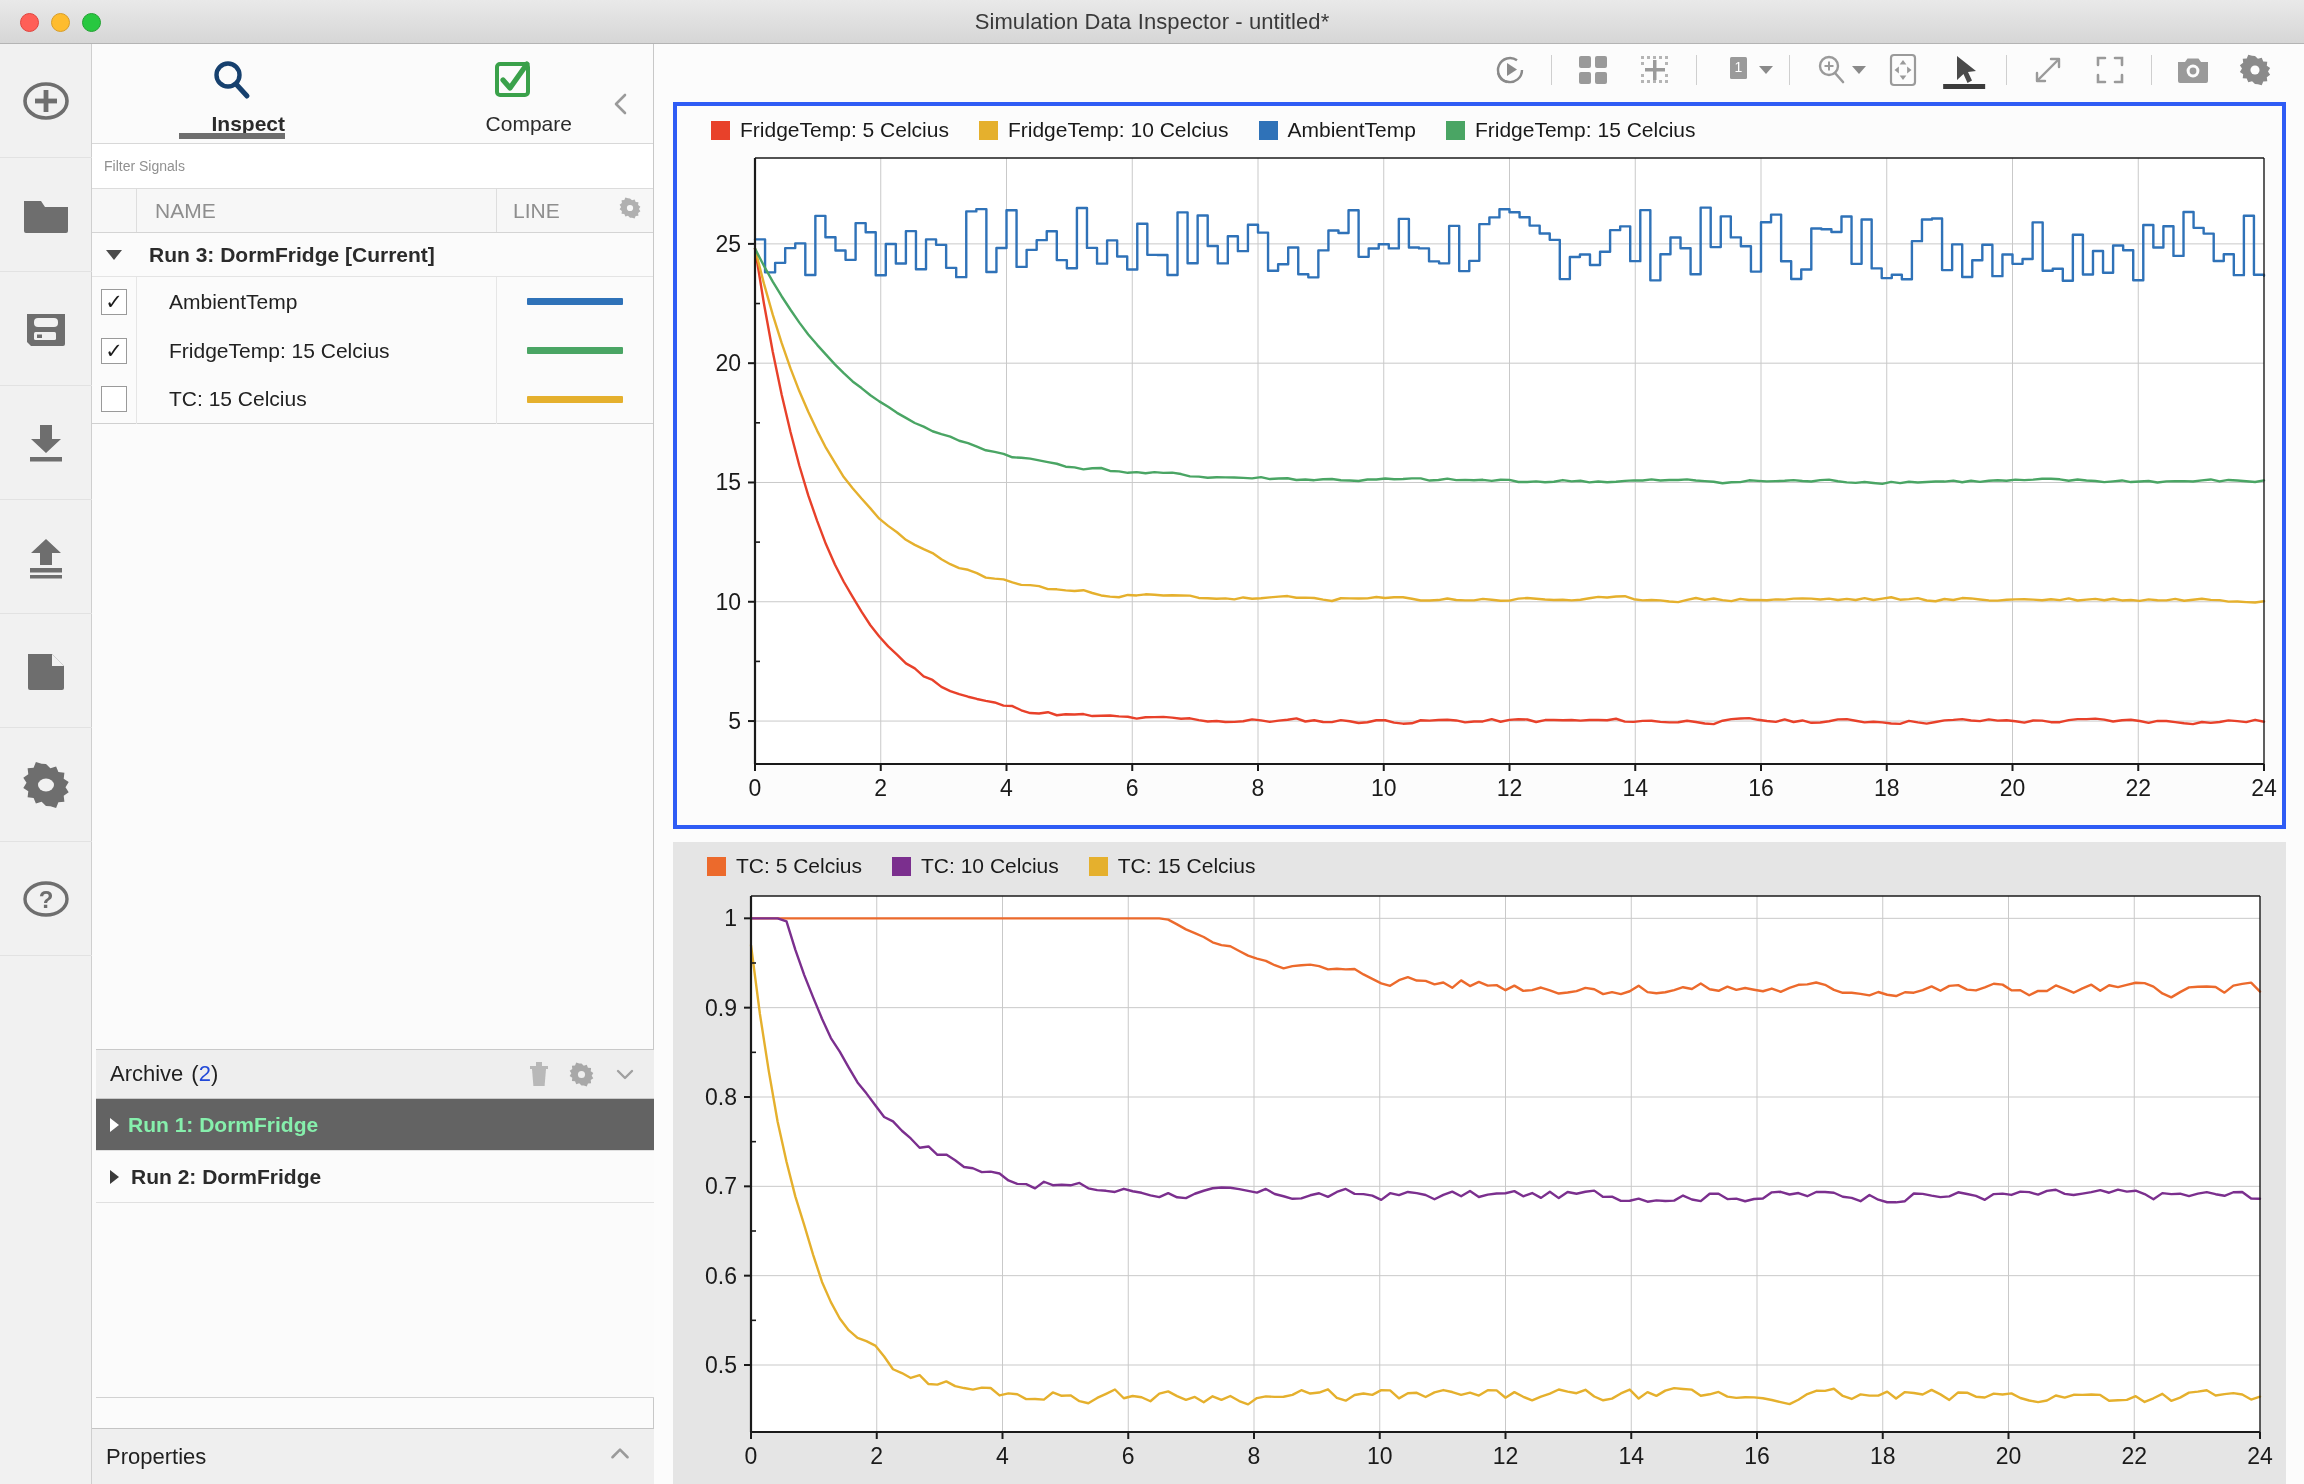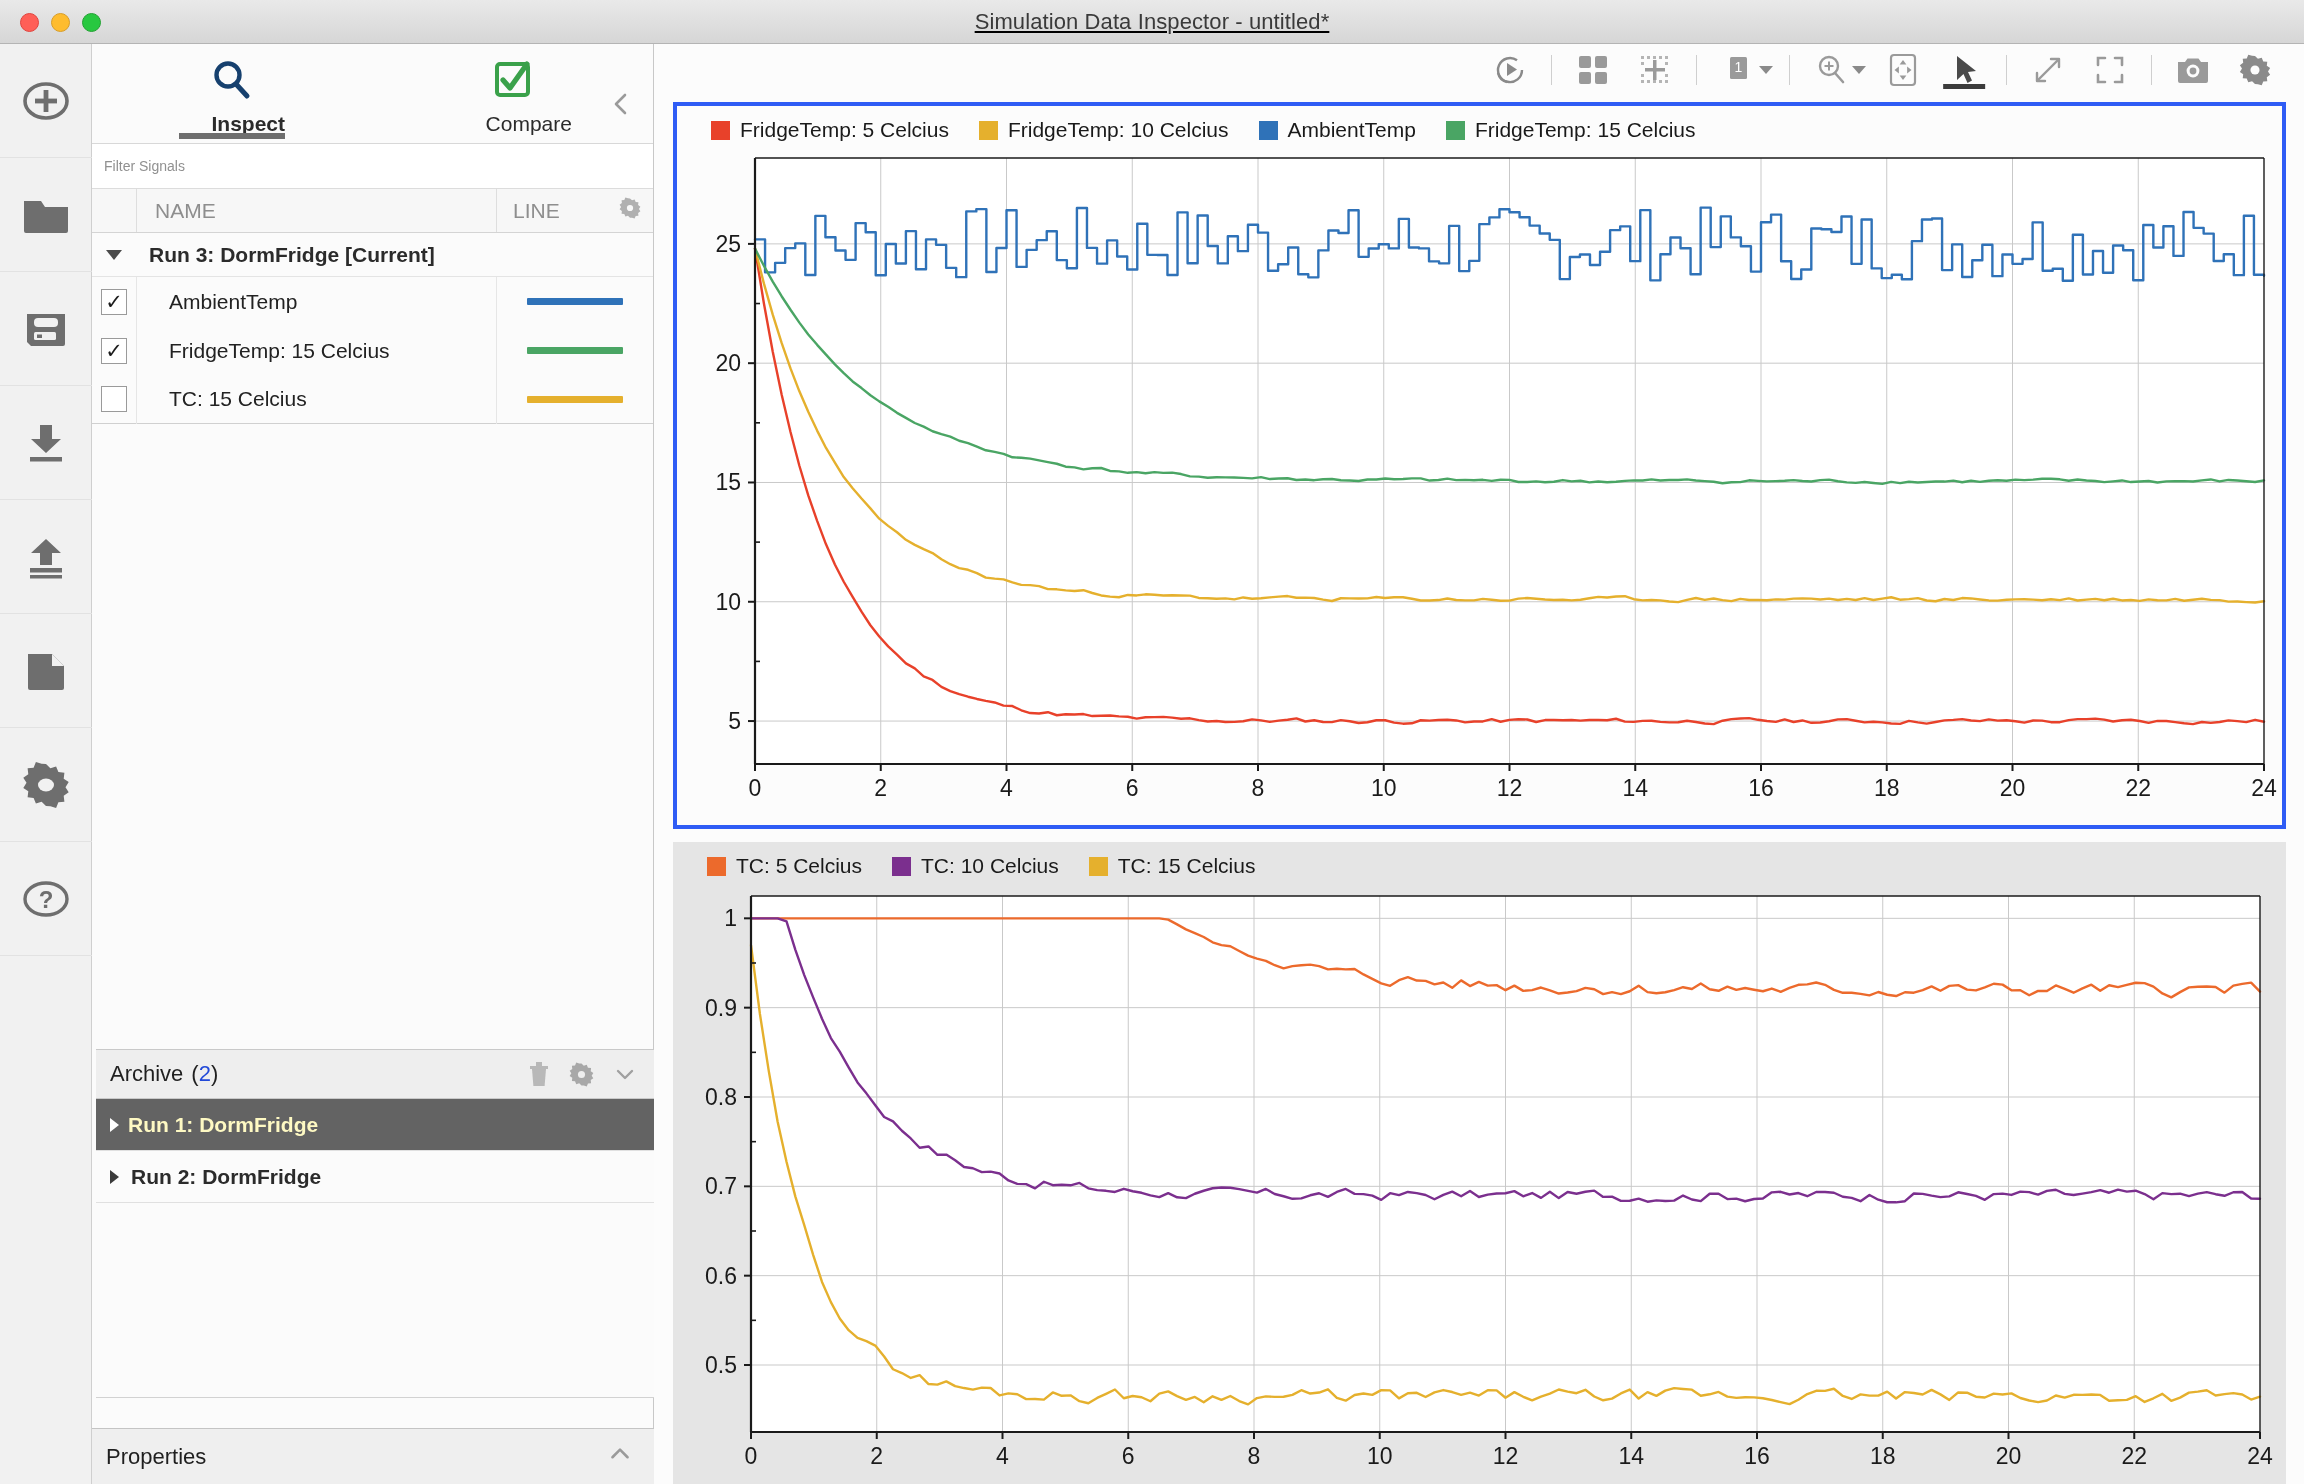--- a/index.html
+++ b/index.html
@@ -8,21 +8,21 @@
     font-family: "Liberation Sans", sans-serif;
     background: #ffffff;
     overflow: hidden;
   }
 
   
   .titlebar {
     position: absolute; top: 0; left: 0; width: 2304px; height: 44px;
     background: linear-gradient(to bottom, #e9e9e9 0%, #d6d6d6 100%);
     border-bottom: 1px solid #b4b4b4;
-    display: flex; align-items: center; text-decoration: underline;
+    display: flex; align-items: center;
   }
   .traffic { position: absolute; left: 20px; top: 13px; display: flex; gap: 12px; }
   .dot { width: 19px; height: 19px; border-radius: 50%; }
   .dot.red { background: #ff5f57; border: 1px solid #e0443e; }
   .dot.yellow { background: #febc2e; border: 1px solid #d89d28; }
   .dot.green { background: #28c840; border: 1px solid #23a233; }
   .title-text {
     width: 100%; text-align: center; font-size: 22px; color: #3a3a3a;
     letter-spacing: .1px;
   }
@@ -134,21 +134,21 @@
     font-size: 22px; color: #1f1f1f;
   }
   .archive-head .spacer { flex: 1; }
   .archive-head .aicon { margin-left: 18px; display: flex; align-items: center; }
   .arch-count { color: #2149d8; }
   .arch-row {
     height: 52px; display: flex; align-items: center; gap: 12px;
     padding-left: 14px; font-size: 21px; font-weight: bold;
     border-bottom: 1px solid #e0e0e0; background: #fbfbfb; color: #2b2b2b;
   }
-  .arch-row.selected { background: #636363; color: #fef9c3; gap: 9px; }
+  .arch-row.selected { background: #636363; color: #86efac; gap: 9px; }
   .arch-row.selected .tri-right { border-left-color: #ffffff; }
   .arch-filler { height: 195px; background: #fbfbfb; border-bottom: 1px solid #d2d2d2; }
 
   .properties {
     position: absolute; left: 0; bottom: 0; width: 562px; height: 56px;
     background: #efefef; border-top: 1px solid #c4c4c4;
     display: flex; align-items: center; padding: 0 20px 0 14px;
     font-size: 22px; color: #1f1f1f;
   }
   .properties .spacer { flex: 1; }

